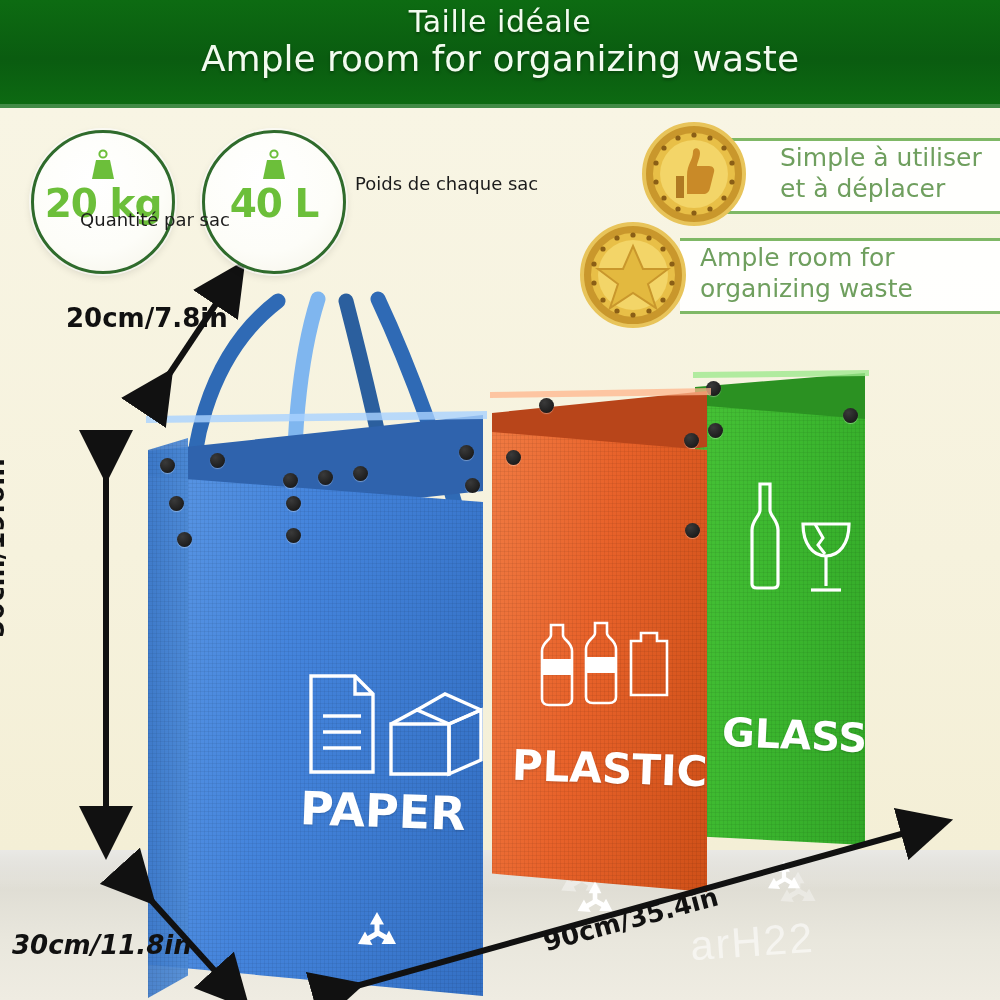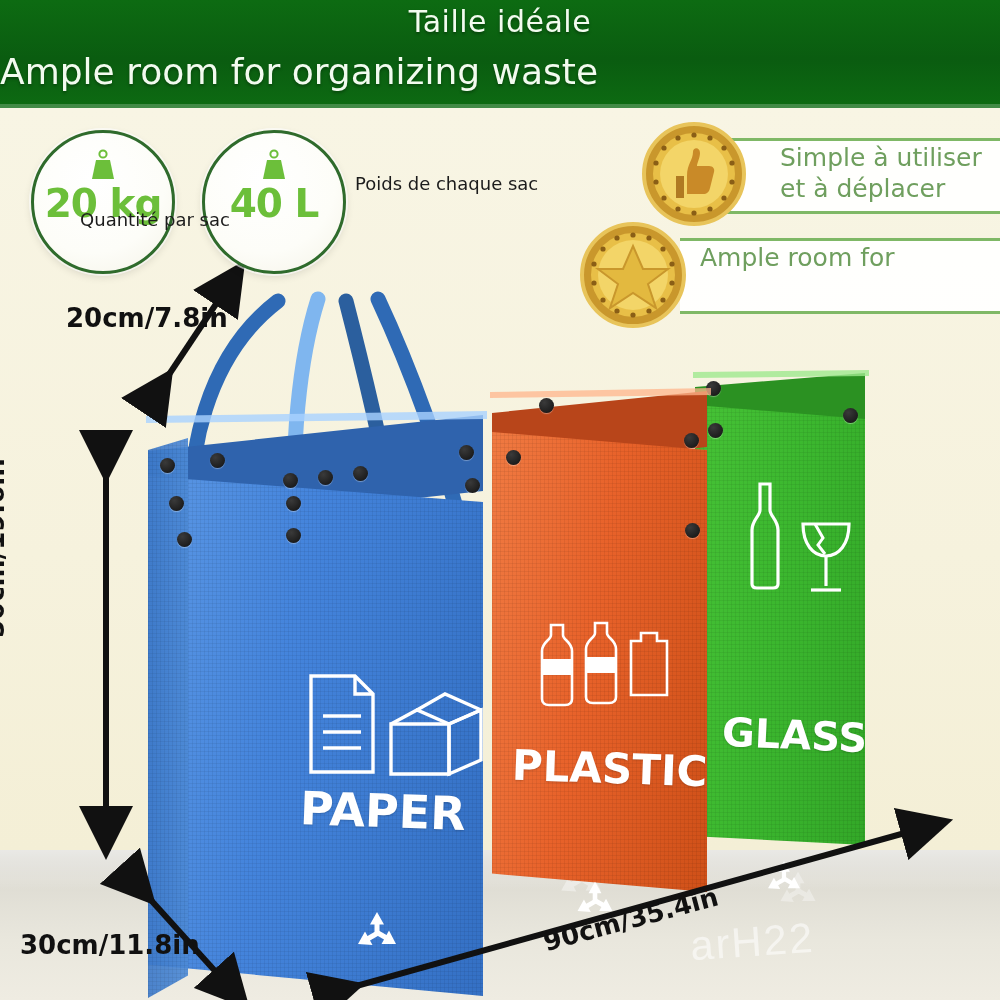--- a/index.html
+++ b/index.html
@@ -20,21 +20,21 @@
     content:"";position:absolute;left:0;right:0;bottom:0;height:4px;
     background:rgba(255,255,255,.22);
   }
   .h-title{
     position:absolute;left:0;right:0;top:4px;text-align:center;
     color:#f2fbef;font-size:30px;letter-spacing:.5px;
     text-shadow:0 2px 3px rgba(0,0,0,.35);
     font-family:"DejaVu Sans", sans-serif;
   }
   .h-sub{
-    position:absolute;left:0;right:0;top:51px;text-align:left;
+    position:absolute;left:0;right:0;top:38px;text-align:center;
     color:#f2fbef;font-size:36px;
     text-shadow:0 2px 3px rgba(0,0,0,.3);
     font-family:"DejaVu Sans", sans-serif;
   }
 
   
   .scene{
     position:absolute;left:0;top:108px;width:1000px;height:892px;
     background:
       radial-gradient(ellipse 700px 420px at 46% 30%, #fbf8e8 0%, #f7f3de 45%, #f3eed4 100%);
@@ -304,21 +304,21 @@
 
       <line x1="106" y1="352" x2="106" y2="728" stroke="#111" stroke-width="6" marker-start="url(#ah)" marker-end="url(#ah)"></line>
 
       <line x1="140" y1="780" x2="234" y2="884" stroke="#111" stroke-width="6" marker-start="url(#ah)" marker-end="url(#ah)"></line>
 
       <line x1="342" y1="882" x2="930" y2="718" stroke="#111" stroke-width="6" marker-start="url(#ah)" marker-end="url(#ah)"></line>
     </svg>
 
     <div class="dim" style="left:22px;top:195px;margin-left:44px;">20cm/7.8in</div>
     <div class="dim" style="left:-20px;top:530px;transform:rotate(-90deg);transform-origin:left top;">50cm/19.6in</div>
-    <div class="dim" style="left:20px;top:822px;">30cm/11.8in</div>
+    <div class="dim" style="left:12px;top:822px;font-style:italic;">30cm/11.8in</div>
     <div class="dim" style="left:540px;top:820px;transform:rotate(-15deg);transform-origin:left top;">90cm/35.4in</div>
 
     <div class="circ" style="left:31px;top:22px;width:138px;height:138px;">
       <svg class="wicon" width="34" height="34" viewBox="0 0 34 34">
         <circle cx="17" cy="5" r="3.6" fill="none" stroke="#6cbf3a" stroke-width="2"></circle>
         <path d="M10 11 h14 l4 19 h-22 z" fill="#6cbf3a"></path>
       </svg>
       <div class="val">20 kg</div>
     </div>
 
@@ -359,20 +359,21 @@
         <circle cx="24" cy="28" r="2.6"></circle>
           <circle cx="38" cy="18" r="2.6"></circle>
       </g>
       <path d="M44 56 v22 h-8 v-22 z" fill="#b07a22"></path>
       <path d="M47 56 c0 -12 6 -16 6 -24 c0 -5 7 -5 7 1 c0 5 -3 10 -3 13 h12 c4 0 6 3 5 6 l-4 16 c-1 4 -3 6 -7 6 h-16 z" fill="#c98a28"></path>
     </svg>
 
     <div class="featbar" style="left:680px;top:130px;width:320px;"></div>
     <div class="feattxt" style="left:700px;top:134px;width:280px;">
       <div>Ample room for</div>
+      <div>organizing waste</div>
     </div>
     <svg class="medal" style="left:578px;top:112px;" width="110" height="110" viewBox="0 0 110 110">
       <circle cx="55" cy="55" r="51" fill="#c9972c"></circle>
       <circle cx="55" cy="55" r="51" fill="none" stroke="#e8c45a" stroke-width="4"></circle>
       <circle cx="55" cy="55" r="42" fill="#e8bf47"></circle>
       <circle cx="55" cy="55" r="35" fill="#f3d568"></circle>
       <g fill="#8a5e16">
         <circle cx="55" cy="15" r="2.6"></circle>
           <circle cx="71" cy="18" r="2.6"></circle>
         <circle cx="85" cy="29" r="2.6"></circle>

